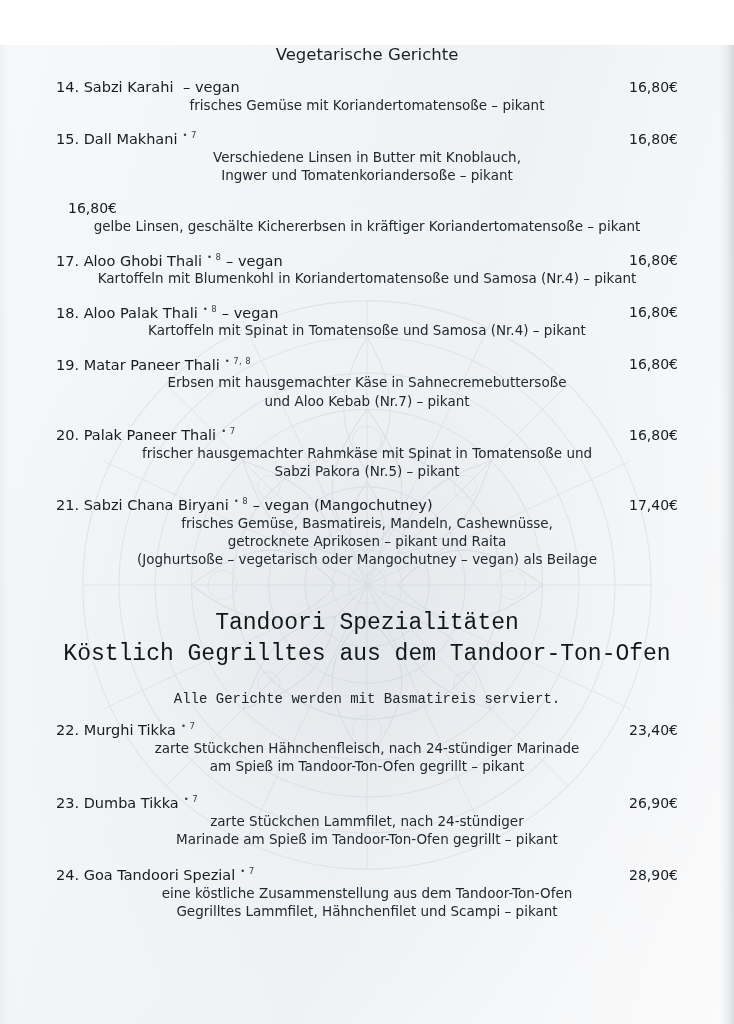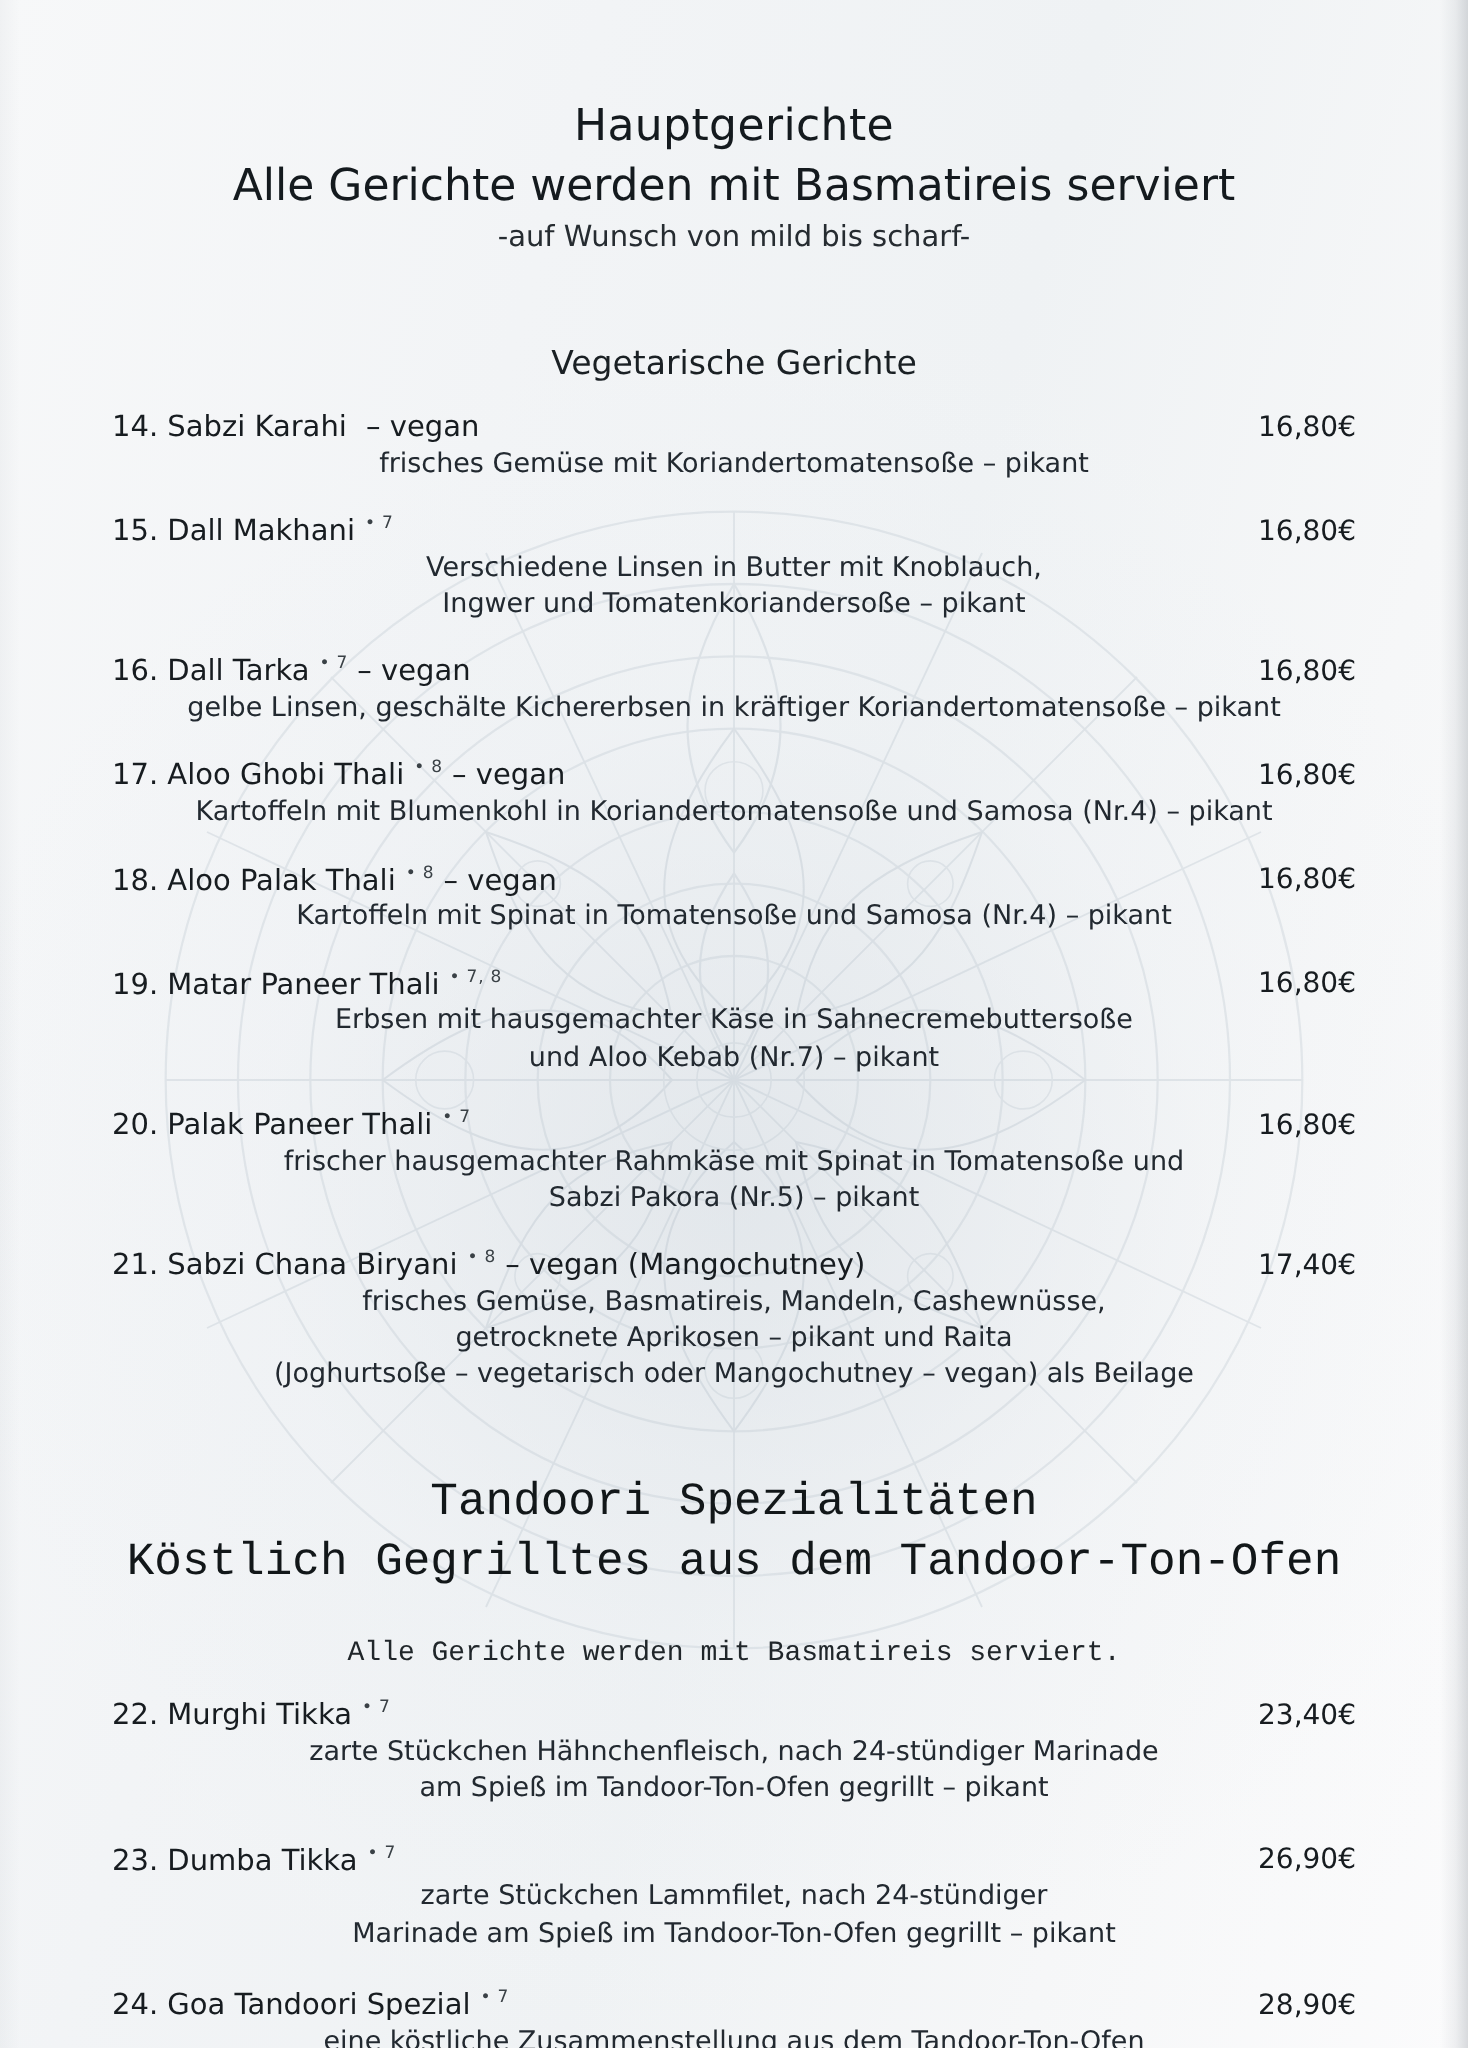--- a/index.html
+++ b/index.html
@@ -181,25 +181,20 @@
         <circle cx="395" cy="395" r="11"></circle>
       </g>
     </g>
   </svg>
 
   <div class="page-shadow-left"></div>
   <div class="page-shadow-right"></div>
 
   <div class="content">
 
-    <div class="title-block">
-      <div class="h-main">Hauptgerichte</div>
-      <div class="h-main2">Alle Gerichte werden mit Basmatireis serviert</div>
-      <div class="h-sub">-auf Wunsch von mild bis scharf-</div>
-    </div>
 
     <div class="section-head">Vegetarische Gerichte</div>
 
     <div class="items">
 
       <div class="item">
         <div class="item-head">
           <div class="item-name">
             <span>14. Sabzi Karahi</span><span class="sup"></span>
             <span class="item-tag">– vegan</span>
@@ -220,24 +215,20 @@
           <div class="price">16,80€</div>
         </div>
         <div class="desc">
           <div>Verschiedene Linsen in Butter mit Knoblauch,</div>
           <div>Ingwer und Tomatenkoriandersoße – pikant</div>
         </div>
       </div>
 
       <div class="item">
         <div class="item-head">
-          <div class="item-name">
-            <span>16. Dall Tarka</span><span class="sup">• 7</span>
-            <span class="item-tag">– vegan</span>
-          </div>
           <div class="price">16,80€</div>
         </div>
         <div class="desc">
           <div>gelbe Linsen, geschälte Kichererbsen in kräftiger Koriandertomatensoße – pikant</div>
         </div>
       </div>
 
       <div class="item">
         <div class="item-head">
           <div class="item-name">

